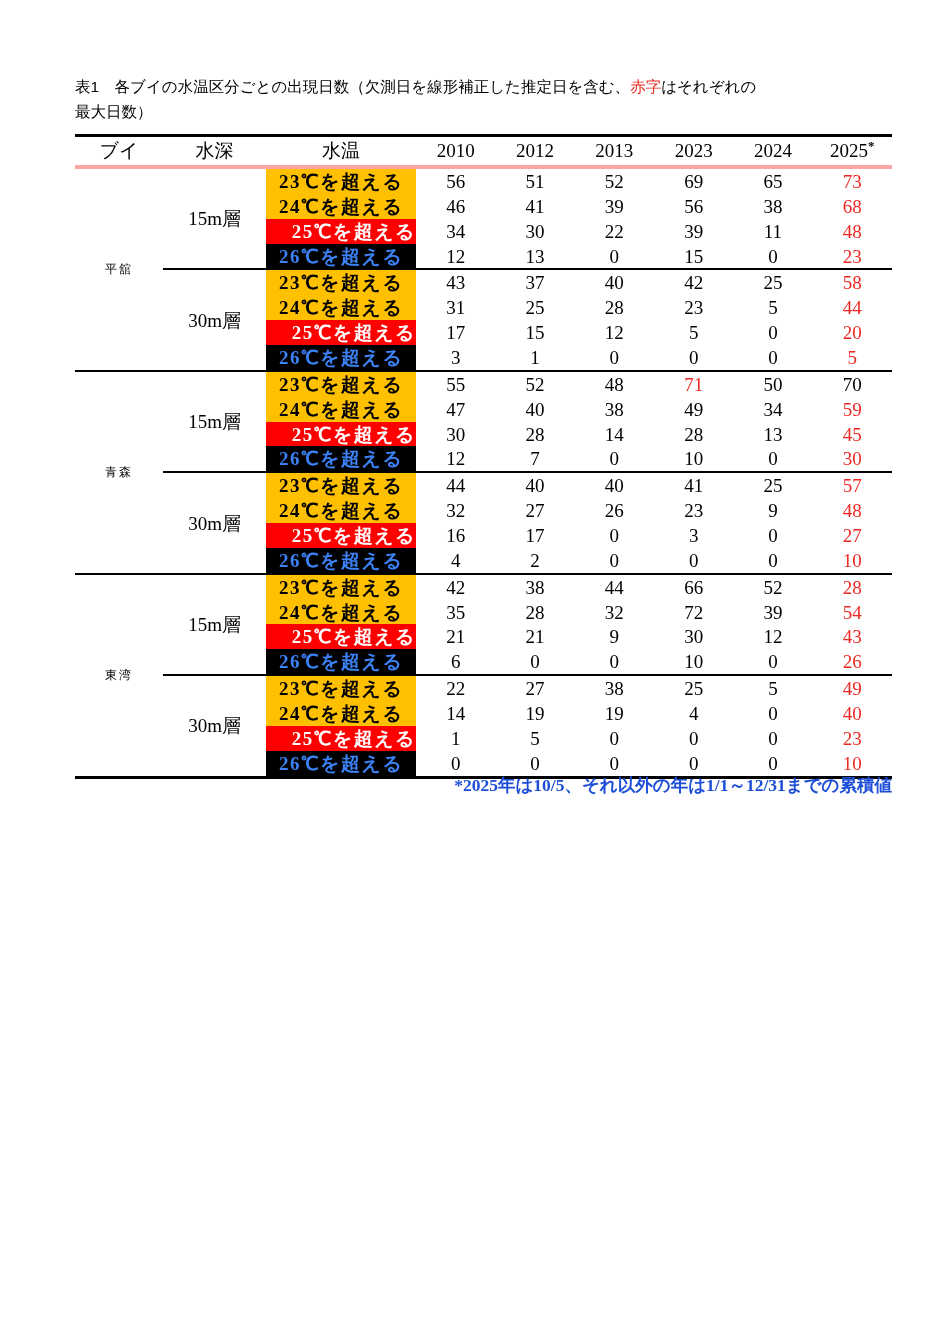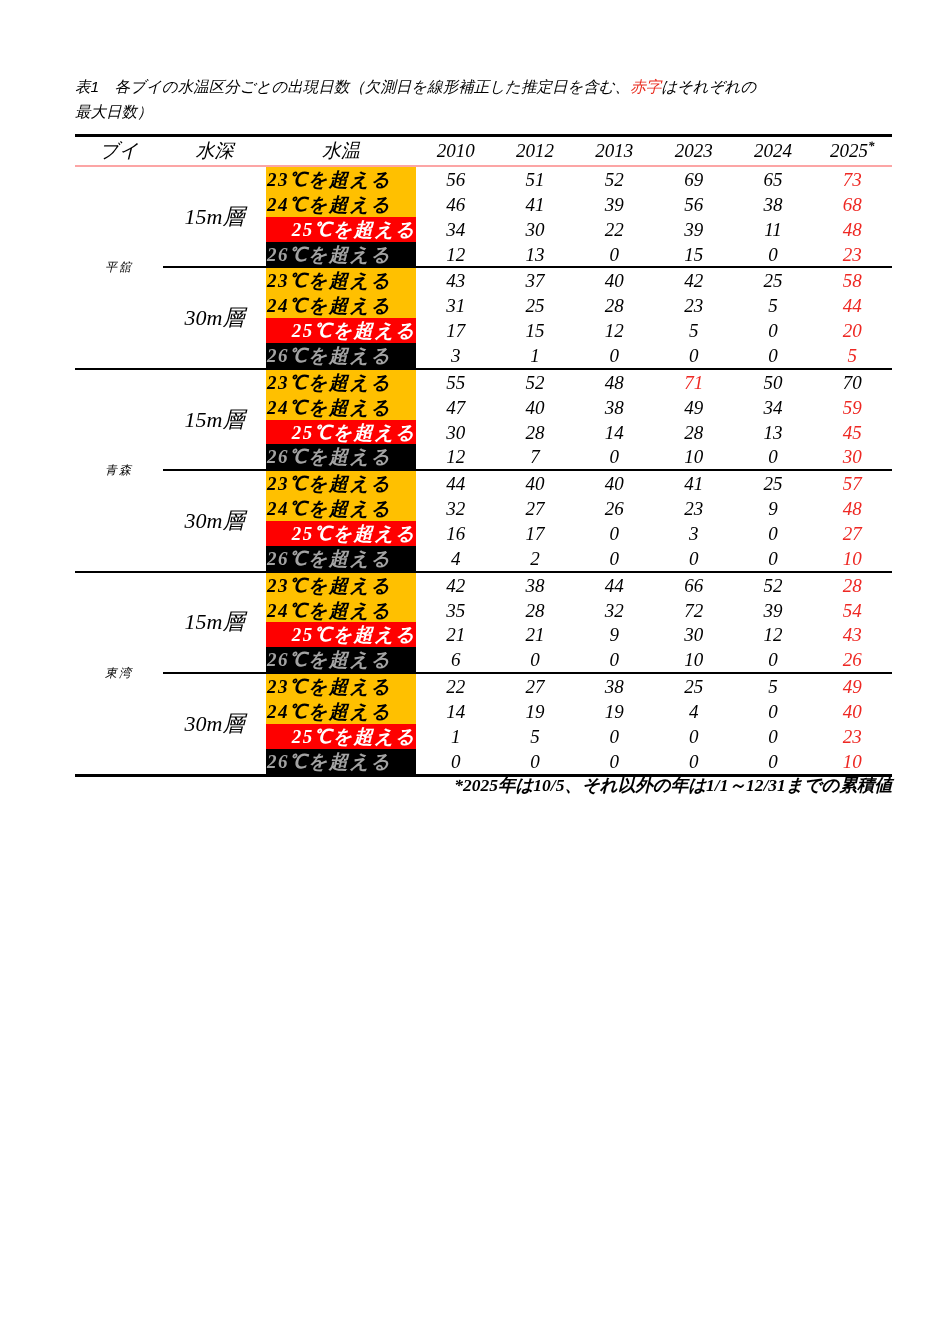--- a/index.html
+++ b/index.html
@@ -4,21 +4,20 @@
 <style>
   html, body { margin: 0; padding: 0; background: #ffffff; }
   .page {
     position: relative;
     width: 944px;
     height: 1337px;
     background: #ffffff;
     overflow: hidden;
     font-family: "Liberation Serif", serif;
     color: #000;
-    font-style: italic;
   }
   .caption {
     position: absolute;
     left: 75px;
     top: 74px;
     width: 840px;
     font-family: "Liberation Sans", sans-serif;
     font-size: 15.5px;
     line-height: 25px;
     color: #000;
@@ -31,21 +30,21 @@
     top: 134px;
     width: 817px;
     border-collapse: collapse;
     table-layout: fixed;
     border-top: 3px solid #000;
     border-bottom: 3px solid #000;
     font-family: "Liberation Serif", serif;
   }
   thead th {
     height: 28px;
-    border-bottom: 2px solid #fca5a5;
+    border-bottom: 4px solid #fca5a5;
     font-weight: normal;
     font-size: 19px;
     text-align: center;
     padding: 0;
     vertical-align: middle;
   }
   thead th sup {
     font-size: 13px;
     font-weight: bold;
     vertical-align: super;
@@ -53,47 +52,47 @@
   }
   tbody td {
     height: 24.87px;
     padding: 0;
     font-size: 19px;
     text-align: center;
     vertical-align: middle;
     line-height: 1;
   }
   td.buoy  { font-size: 12px; letter-spacing: 2px; }
-  td.depth { font-size: 22px; }
+  td.depth { font-size: 19px; }
   td.temp {
     text-align: left;
-    padding-left: 1px;
+    padding-left: 13px;
     font-weight: bold;
     font-size: 19px;
     letter-spacing: 1.5px;
     white-space: nowrap;
   }
   td.temp.yellow  { background: var(--cat-yellow, #ffc000); color: #000; }
   td.temp.redbg   { background: var(--cat-red, #fe0000);  color: #fff; text-align: right; }
-  td.temp.blackbg { background: var(--cat-black, #000000); color: #a3a3a3; }
+  td.temp.blackbg { background: var(--cat-black, #000000); color: #3b82f6; }
   td.val.max { color: var(--max-red, #ee2823); margin-top: 25px; }
   tr.grp td { border-top: 2px solid #000; }
   tr.sub td { border-top: 2px solid #000; }
 
   .footnote {
     position: absolute;
     left: 75px;
     top: 772px;
     width: 817px;
     text-align: right;
     font-family: "Liberation Serif", serif;
     font-weight: bold;
     font-size: 17.5px;
     line-height: 26px;
-    color: #000000;
+    color: #1d4ed8;
   }
 </style>
 </head>
 <body>
 
 <div class="page">
 
   <div class="caption">
     <span>表1　各ブイの水温区分ごとの出現日数（欠測日を線形補正した推定日を含む、</span><span class="red-word">赤字</span><span>はそれぞれの</span><br>
     <span>最大日数）</span>

